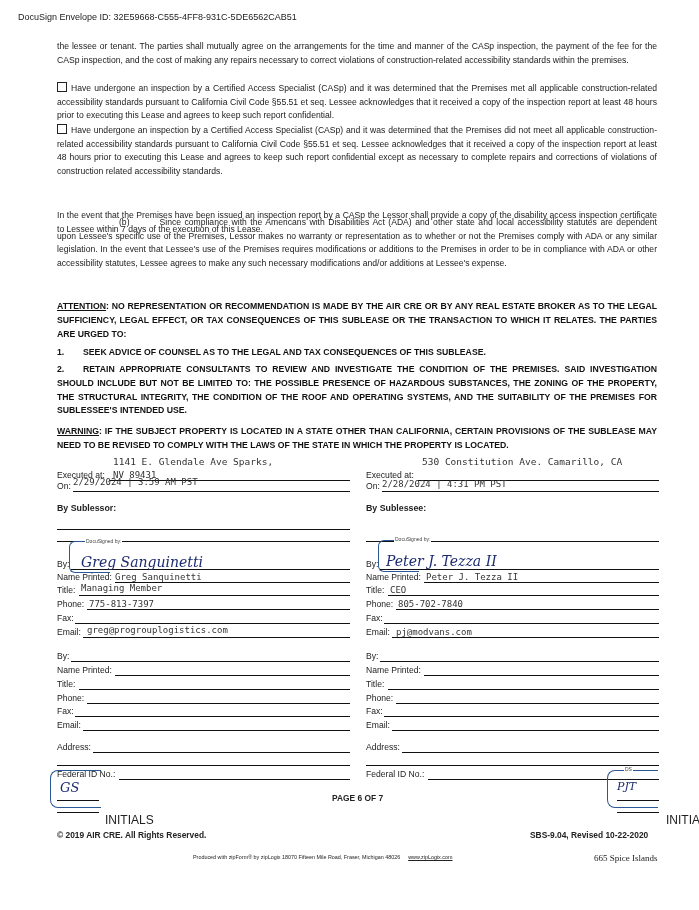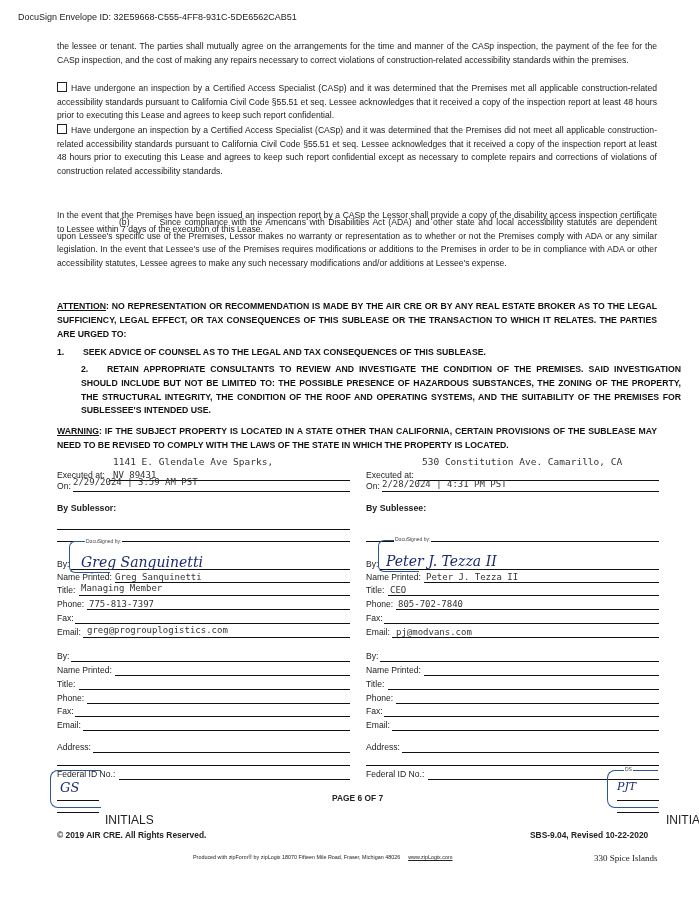--- a/index.html
+++ b/index.html
@@ -62,21 +62,21 @@
 <div class="para" style="top:216px;">
   <p><span class="indent-b"></span><span>(b)</span><span class="tab-b"></span><span>Since compliance with the Americans with Disabilities Act (ADA) and other state and local accessibility statutes are dependent upon Lessee's specific use of the Premises, Lessor makes no warranty or representation as to whether or not the Premises comply with ADA or any similar legislation. In the event that Lessee's use of the Premises requires modifications or additions to the Premises in order to be in compliance with ADA or other accessibility statutes, Lessee agrees to make any such necessary modifications and/or additions at Lessee's expense.</span></p>
 </div>
 
 <div class="bold" style="top:300px;">
   <p><span class="u">ATTENTION</span><span>: NO REPRESENTATION OR RECOMMENDATION IS MADE BY THE AIR CRE OR BY ANY REAL ESTATE BROKER AS TO THE LEGAL SUFFICIENCY, LEGAL EFFECT, OR TAX CONSEQUENCES OF THIS SUBLEASE OR THE TRANSACTION TO WHICH IT RELATES. THE PARTIES ARE URGED TO:</span></p>
 </div>
 <div class="bold" style="top:346px;">
   <p><span class="num">1.</span><span>SEEK ADVICE OF COUNSEL AS TO THE LEGAL AND TAX CONSEQUENCES OF THIS SUBLEASE.</span></p>
 </div>
-<div class="bold" style="top:363px;margin-left:24px;">
+<div class="bold" style="top:363px;">
   <p><span class="num">2.</span><span>RETAIN APPROPRIATE CONSULTANTS TO REVIEW AND INVESTIGATE THE CONDITION OF THE PREMISES. SAID INVESTIGATION SHOULD INCLUDE BUT NOT BE LIMITED TO: THE POSSIBLE PRESENCE OF HAZARDOUS SUBSTANCES, THE ZONING OF THE PROPERTY, THE STRUCTURAL INTEGRITY, THE CONDITION OF THE ROOF AND OPERATING SYSTEMS, AND THE SUITABILITY OF THE PREMISES FOR SUBLESSEE'S INTENDED USE.</span></p>
 </div>
 <div class="bold" style="top:425px;">
   <p><span class="u">WARNING</span><span>: IF THE SUBJECT PROPERTY IS LOCATED IN A STATE OTHER THAN CALIFORNIA, CERTAIN PROVISIONS OF THE SUBLEASE MAY NEED TO BE REVISED TO COMPLY WITH THE LAWS OF THE STATE IN WHICH THE PROPERTY IS LOCATED.</span></p>
 </div>
 
 <div class="col left" style="top:0; height:910px;">
   <div class="addr" style="left:56px; top:456px;">1141 E. Glendale Ave Sparks,</div>
   <div class="row" style="top:467px;">
     <span class="lbl">Executed at:</span>
@@ -264,13 +264,13 @@
 <div class="initline" style="left:617px; top:800px;"></div>
 <div class="initline" style="left:617px; top:812px;"></div>
 <div class="initlbl" style="left:618px; top:813px;">INITIALS</div>
 
 <div class="footer-b" style="left:332px; top:793px;">PAGE 6 OF 7</div>
 <div class="footer-b" style="left:57px; top:830px;">© 2019 AIR CRE.  All Rights Reserved.</div>
 <div class="footer-b" style="left:530px; top:830px;">SBS-9.04, Revised 10-22-2020</div>
 <div class="produced">
   <span>Produced with zipForm® by zipLogix  18070 Fifteen Mile Road, Fraser, Michigan 48026</span><span class="link">www.zipLogix.com</span>
 </div>
-<div class="spice">330 Spice Islands</div>
+<div class="spice">665 Spice Islands</div>
 
 </body></html>

